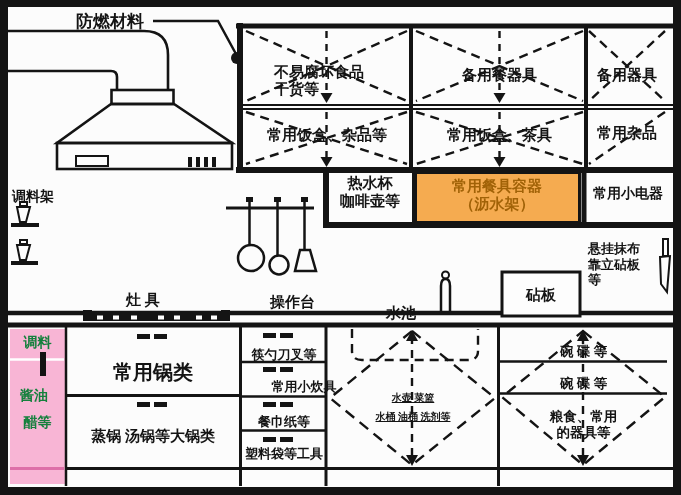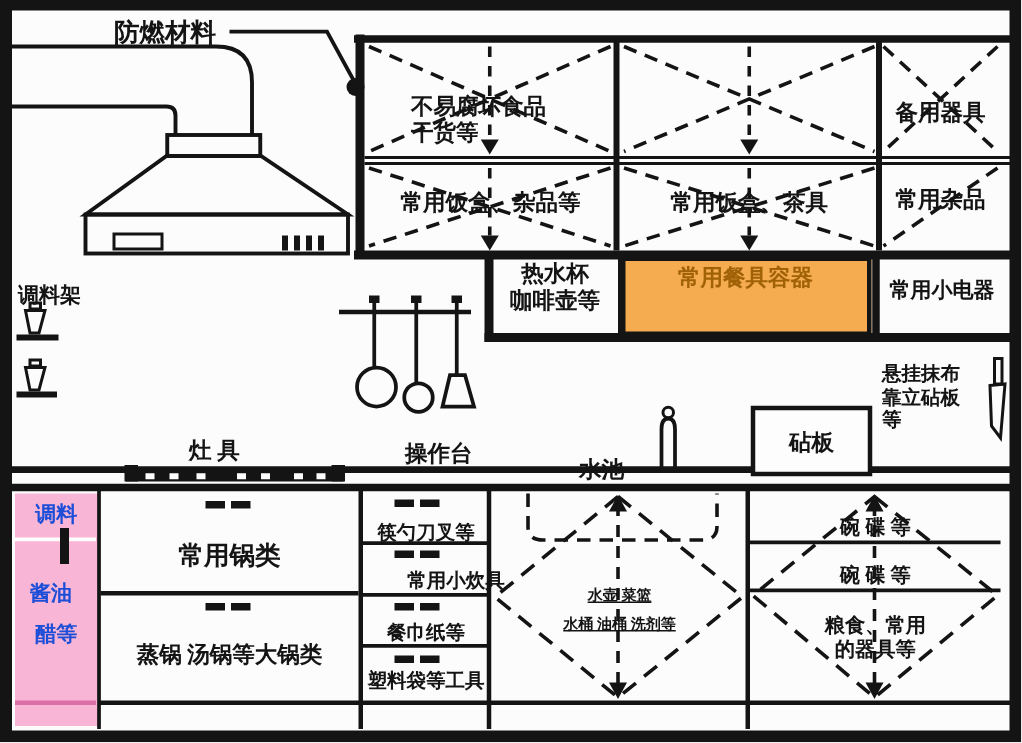--- a/index.html
+++ b/index.html
@@ -6,21 +6,21 @@
   .stage{
     position:relative;width:681px;height:495px;background:#fcfcfc;
     font-family:"Liberation Serif", serif;color:#141414;overflow:hidden;
   }
   .stage svg{position:absolute;left:0;top:0;z-index:2;}
   .cellbg{position:absolute;z-index:1;box-sizing:border-box;}
   .t{position:absolute;z-index:3;white-space:nowrap;font-weight:600;}
   .c{text-align:center;}
   .lh{line-height:17px;}
   .orange-text{color:#a16207;}
-  .pink-text{color:#1d4ed8;}
+  .pink-text{color:#15803d;}
 </style>
 </head>
 <body>
 
 <div class="stage">
 
   <div class="cellbg" style="left:414px;top:171px;width:167px;height:53px;background:#f5ab50;border:3px solid #141414;"></div>
   <div class="cellbg" style="left:10px;top:329px;width:55px;height:155px;background:#f8b5d5;"></div>
 
   <svg width="681" height="495" viewBox="0 0 681 495" fill="none" stroke="#141414">
@@ -225,52 +225,54 @@
       </g>
     </g>
   </svg>
 
   <div class="t" style="left:76px;top:10px;font-size:17px;">防燃材料</div>
 
   <div class="t lh" style="left:274px;top:64px;font-size:15px;">
     <div>不易腐坏食品</div>
     <div>干货等</div>
   </div>
+  <div class="t c" style="left:413px;top:66px;width:173px;font-size:15px;">备用餐器具</div>
   <div class="t c" style="left:586px;top:66px;width:82px;font-size:15px;">备用器具</div>
   <div class="t c" style="left:243px;top:126px;width:168px;font-size:15px;">常用饭盒、杂品等</div>
   <div class="t c" style="left:413px;top:126px;width:173px;font-size:15px;">常用饭盒、茶具</div>
   <div class="t c" style="left:586px;top:124px;width:82px;font-size:15px;">常用杂品</div>
 
   <div class="t c" style="left:327px;top:174px;width:86px;font-size:15px;line-height:18px;">
     <div>热水杯</div>
     <div>咖啡壶等</div>
   </div>
   <div class="t c orange-text" style="left:415px;top:177px;width:164px;font-size:15px;line-height:18px;">
     <div>常用餐具容器</div>
+    <div>（沥水架）</div>
   </div>
   <div class="t c" style="left:586px;top:185px;width:84px;font-size:14px;">常用小电器</div>
 
   <div class="t" style="left:12px;top:188px;font-size:14px;">调料架</div>
 
   <div class="t" style="left:588px;top:241px;font-size:13px;line-height:15.5px;">
     <div>悬挂抹布</div>
     <div>靠立砧板</div>
     <div>等</div>
   </div>
 
   <div class="t" style="left:126px;top:291px;font-size:15px;">灶 具</div>
   <div class="t" style="left:270px;top:293px;font-size:15px;">操作台</div>
   <div class="t" style="left:386px;top:304px;font-size:15px;">水池</div>
   <div class="t c" style="left:502px;top:286px;width:78px;font-size:15px;">砧板</div>
 
   <div class="t c pink-text" style="left:10px;top:334px;width:55px;font-size:14px;">调料</div>
   <div class="t c pink-text" style="left:10px;top:387px;width:48px;font-size:14px;">酱油</div>
   <div class="t c pink-text" style="left:10px;top:414px;width:55px;font-size:14px;">醋等</div>
 
-  <div class="t c" style="left:67px;top:359px;width:172px;font-size:17px;">常用锅类</div>
+  <div class="t c" style="left:67px;top:359px;width:172px;font-size:20px;">常用锅类</div>
   <div class="t c" style="left:67px;top:427px;width:172px;font-size:15px;">蒸锅 汤锅等大锅类</div>
 
   <div class="t c" style="left:242px;top:346px;width:84px;font-size:13px;">筷勺刀叉等</div>
   <div class="t c" style="left:242px;top:378px;width:84px;font-size:13px;padding-left:20px;">常用小炊具</div>
   <div class="t c" style="left:242px;top:413px;width:84px;font-size:13px;">餐巾纸等</div>
   <div class="t c" style="left:242px;top:445px;width:84px;font-size:13px;">塑料袋等工具</div>
 
   <div class="t c" style="left:337px;top:389px;width:152px;font-size:10px;line-height:18.5px;text-decoration:underline;">
     <div>水壶 菜篮</div>
     <div>水桶 油桶 洗剂等</div>

